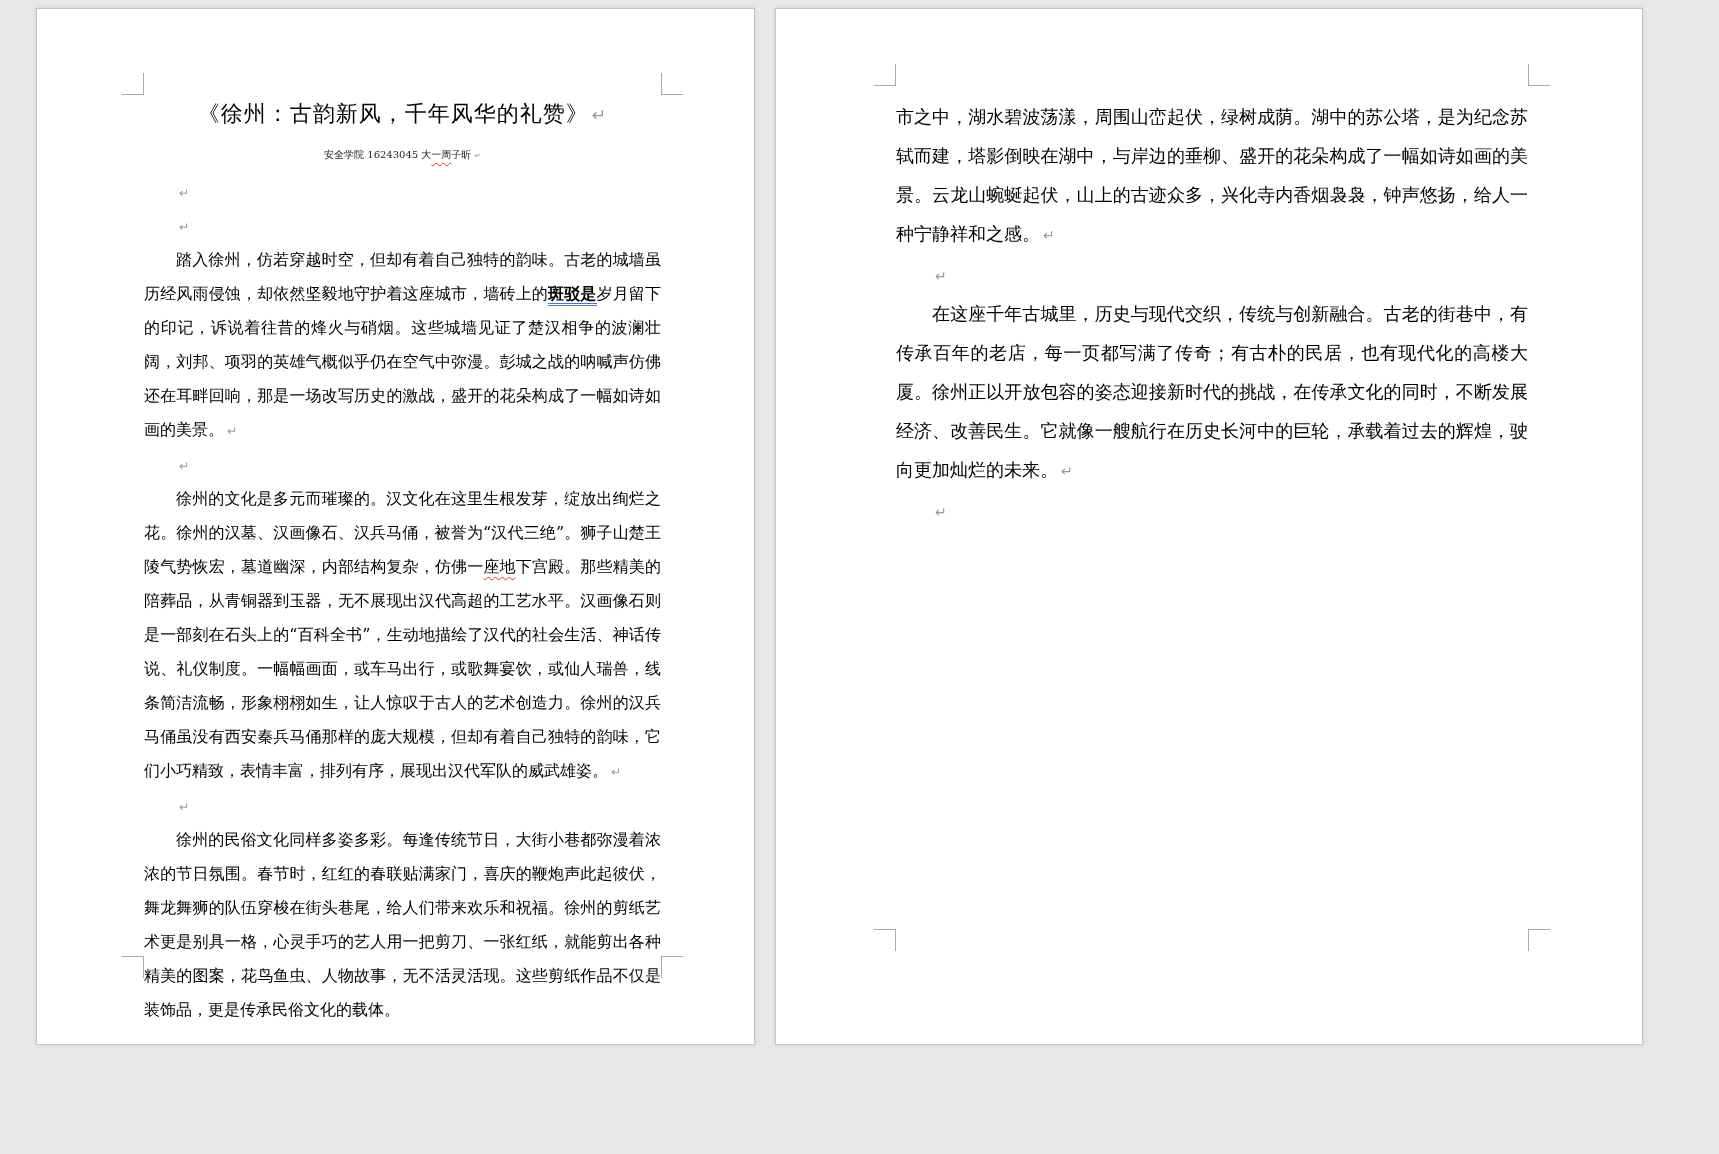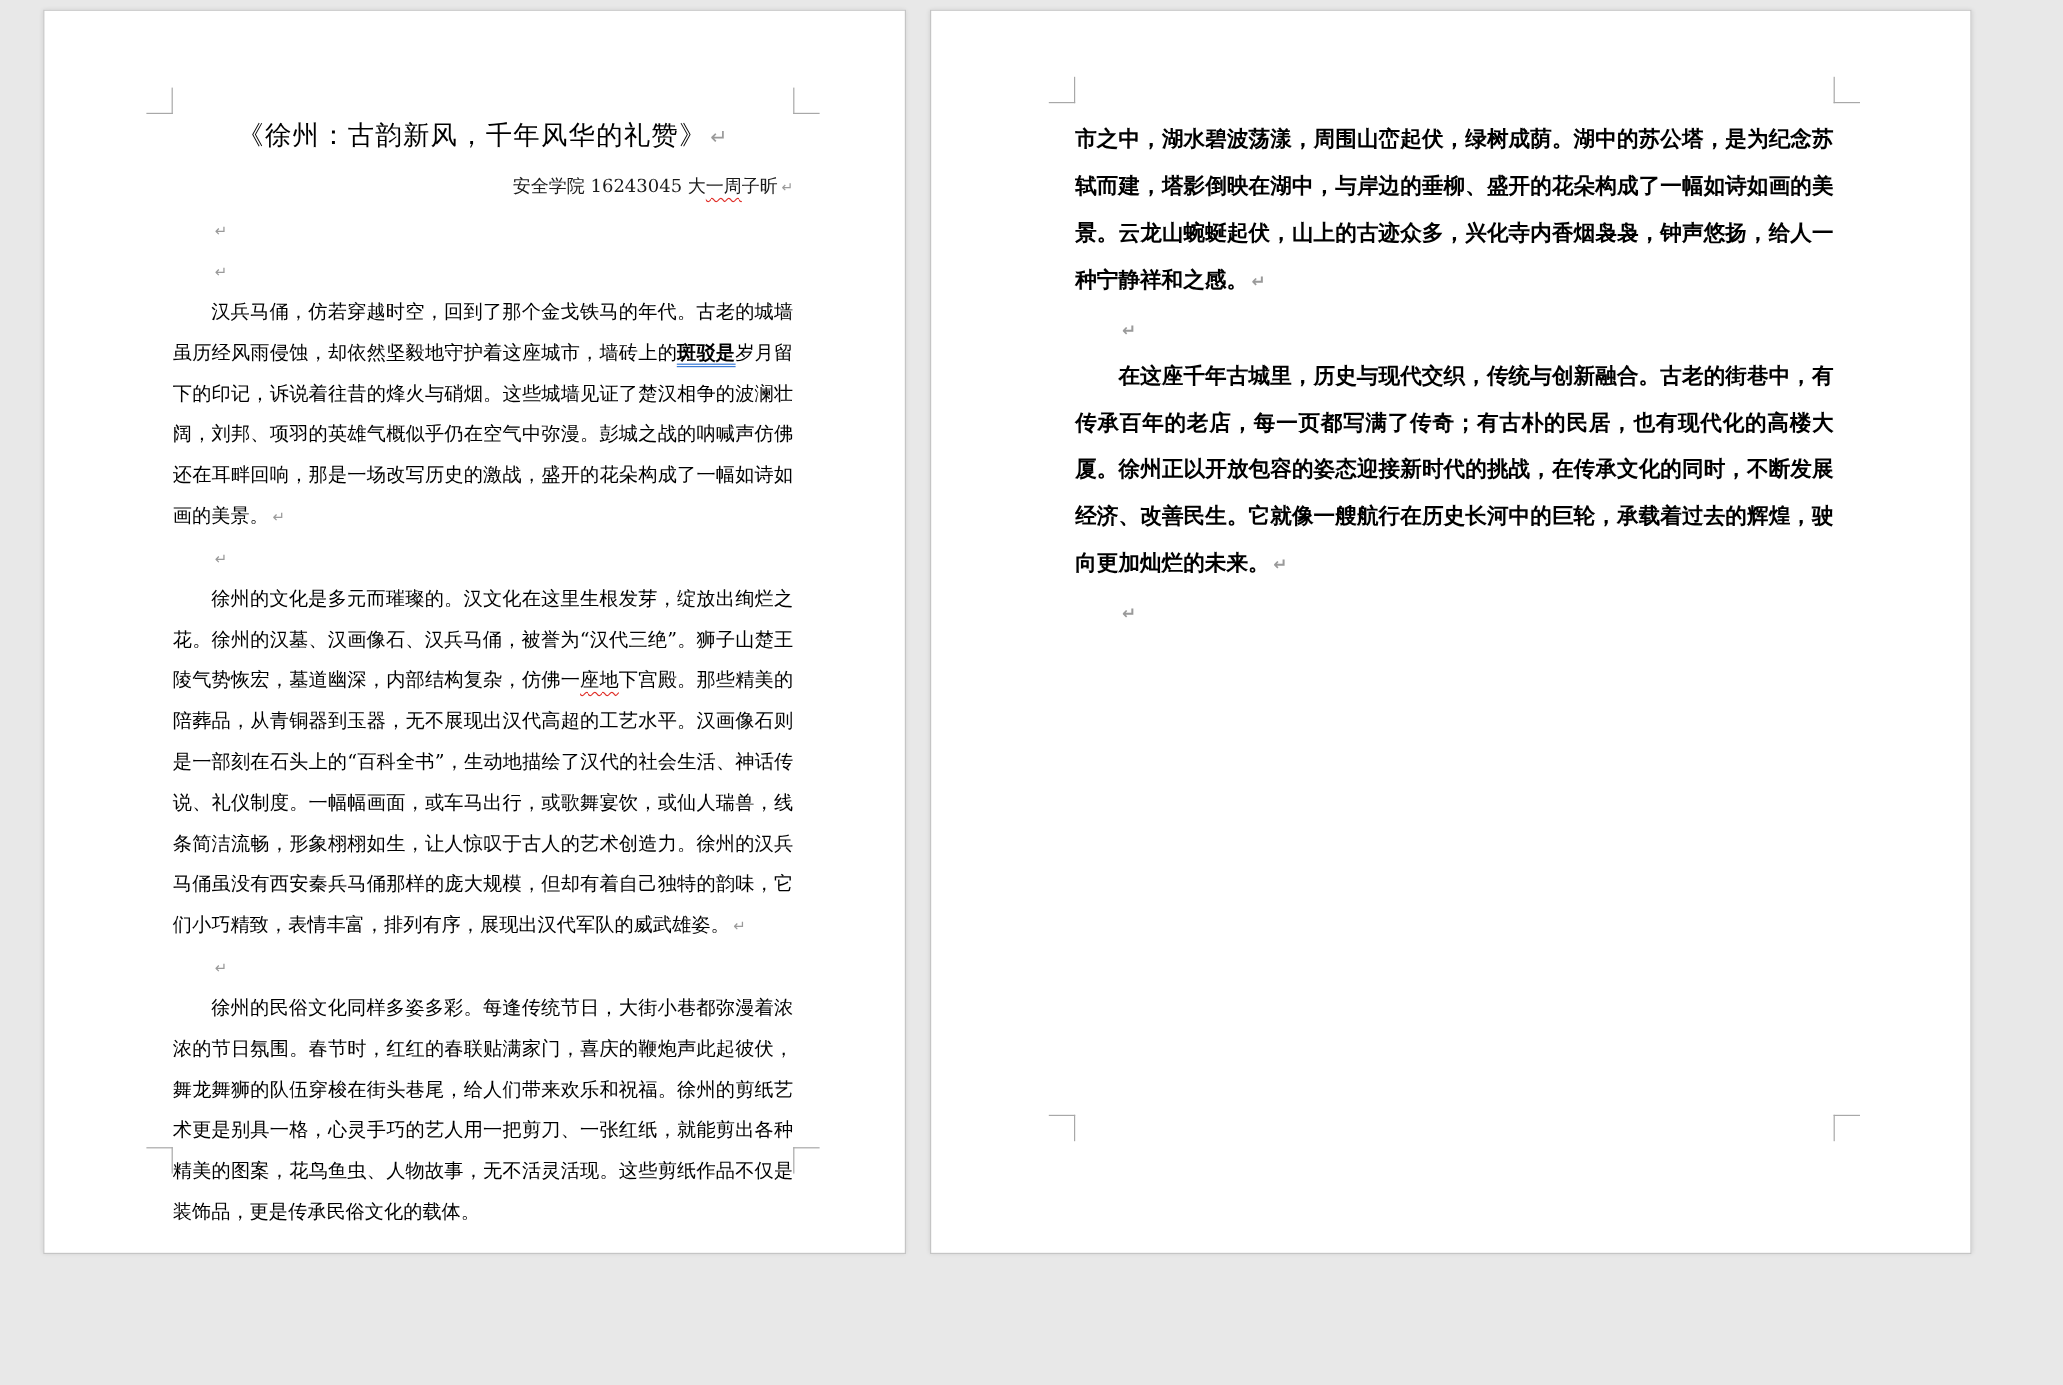--- a/index.html
+++ b/index.html
@@ -19,21 +19,21 @@
   .page {
     position: absolute;
     top: 8px;
     background: #ffffff;
     border: 1px solid #c5c5c5;
     box-shadow: 0 0 4px rgba(0,0,0,0.12);
     overflow: hidden;
     box-sizing: border-box;
   }
   .page1 { left: 36px;  width: 719px; height: 1037px; }
-  .page2 { left: 775px; width: 868px; height: 1037px; font-weight: bold; }
+  .page2 { left: 775px; width: 868px; height: 1037px; }
 
   
   .cm {
     position: absolute;
     width: 22px;
     height: 22px;
     box-sizing: border-box;
   }
   .cm-tl { border-right: 1px solid #a8a8a8; border-bottom: 1px solid #a8a8a8; }
   .cm-tr { border-left: 1px solid #a8a8a8;  border-bottom: 1px solid #a8a8a8; }
@@ -66,23 +66,23 @@
 
   h1.title {
     margin: 0;
     font-size: 22px;
     font-weight: 500;
     line-height: 42px;
     text-align: center;
     letter-spacing: 1px;
   }
   .byline {
-    font-size: 15px;
+    font-size: 10px;
     line-height: 38px;
-    text-align: right;
+    text-align: center;
     color: #1a1a1a;
   }
   p { margin: 0; }
   p.para  { text-indent: 2em; }
   p.noindent { text-indent: 0; }
   p.empty { text-indent: 2em; height: 1em; line-height: inherit; }
   .page1 p.empty { height: 34px; }
   .page2 p.empty { height: 39px; }
 
   .pilcrow {
@@ -118,21 +118,21 @@
     <div class="content">
       <h1 class="title"><span>《徐州：古韵新风，千年风华的礼赞》</span><span class="pilcrow">↵</span></h1>
 
       <div class="byline"><span>安全学院 16243045 大</span><span class="sp-red">一周</span><span>子昕</span><span class="pilcrow">↵</span></div>
 
       <p class="empty"><span class="pilcrow">↵</span></p>
 
 
       <p class="empty"><span class="pilcrow">↵</span></p>
 
-      <p class="para"><span>汉兵马俑，仿若穿越时空，回到了那个金戈铁马的年代。古老的城墙虽历经风雨侵蚀，却依然坚毅地守护着这座城市，墙砖上的</span><span class="gram-blue">斑驳是</span><span>岁月留下的印记，诉说着往昔的烽火与硝烟。这些城墙见证了楚汉相争的波澜壮阔，刘邦、项羽的英雄气概似乎仍在空气中弥漫。彭城之战的呐喊声仿佛还在耳畔回响，那是一场改写历史的激战，盛开的花朵构成了一幅如诗如画的美景。</span><span class="pilcrow">↵</span></p>
+      <p class="para"><span>踏入徐州，仿若穿越时空，但却有着自己独特的韵味。古老的城墙虽历经风雨侵蚀，却依然坚毅地守护着这座城市，墙砖上的</span><span class="gram-blue">斑驳是</span><span>岁月留下的印记，诉说着往昔的烽火与硝烟。这些城墙见证了楚汉相争的波澜壮阔，刘邦、项羽的英雄气概似乎仍在空气中弥漫。彭城之战的呐喊声仿佛还在耳畔回响，那是一场改写历史的激战，盛开的花朵构成了一幅如诗如画的美景。</span><span class="pilcrow">↵</span></p>
 
       <p class="empty"><span class="pilcrow">↵</span></p>
 
       <p class="para"><span>徐州的文化是多元而璀璨的。汉文化在这里生根发芽，绽放出绚烂之花。徐州的汉墓、汉画像石、汉兵马俑，被誉为“汉代三绝”。狮子山楚王陵气势恢宏，墓道幽深，内部结构复杂，仿佛一</span><span class="sp-red">座地</span><span>下宫殿。那些精美的陪葬品，从青铜器到玉器，无不展现出汉代高超的工艺水平。汉画像石则是一部刻在石头上的“百科全书”，生动地描绘了汉代的社会生活、神话传说、礼仪制度。一幅幅画面，或车马出行，或歌舞宴饮，或仙人瑞兽，线条简洁流畅，形象栩栩如生，让人惊叹于古人的艺术创造力。徐州的汉兵马俑虽没有西安秦兵马俑那样的庞大规模，但却有着自己独特的韵味，它们小巧精致，表情丰富，排列有序，展现出汉代军队的威武雄姿。</span><span class="pilcrow">↵</span></p>
 
       <p class="empty"><span class="pilcrow">↵</span></p>
 
       <p class="para"><span>徐州的民俗文化同样多姿多彩。每逢传统节日，大街小巷都弥漫着浓浓的节日氛围。春节时，红红的春联贴满家门，喜庆的鞭炮声此起彼伏，舞龙舞狮的队伍穿梭在街头巷尾，给人们带来欢乐和祝福。徐州的剪纸艺术更是别具一格，心灵手巧的艺人用一把剪刀、一张红纸，就能剪出各种精美的图案，花鸟鱼虫、人物故事，无不活灵活现。这些剪纸作品不仅是装饰品，更是传承民俗文化的载体。</span></p>
 
     </div>

